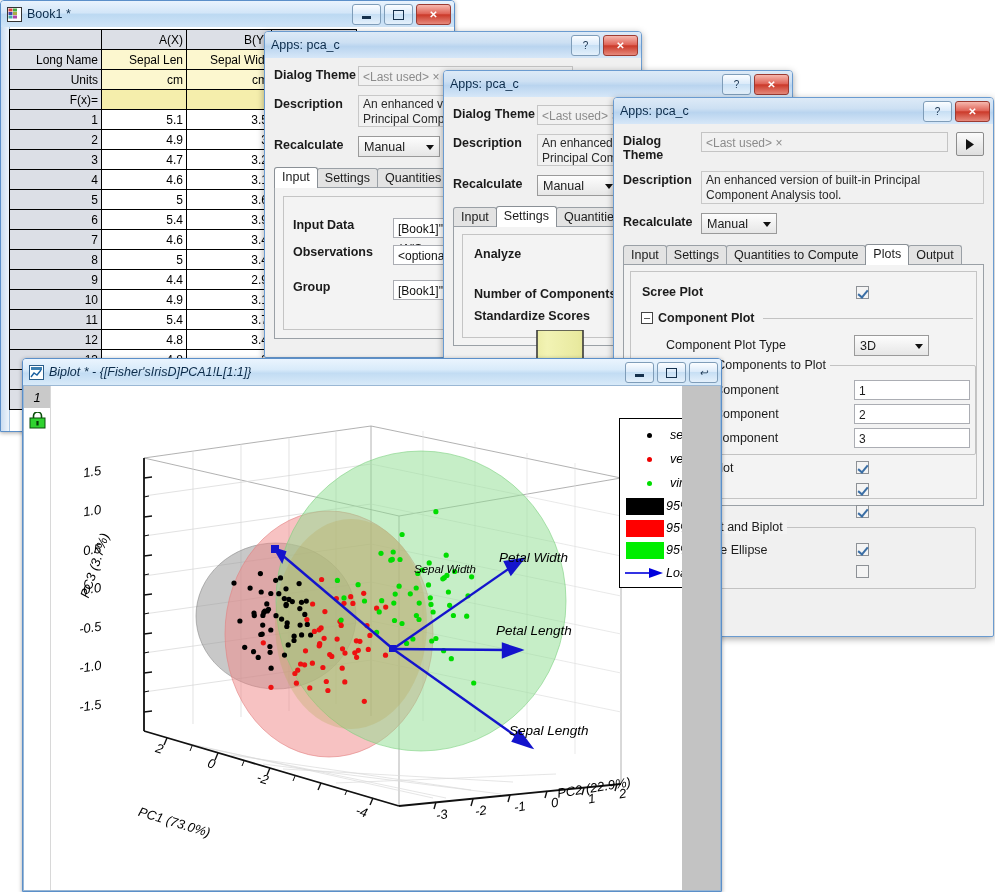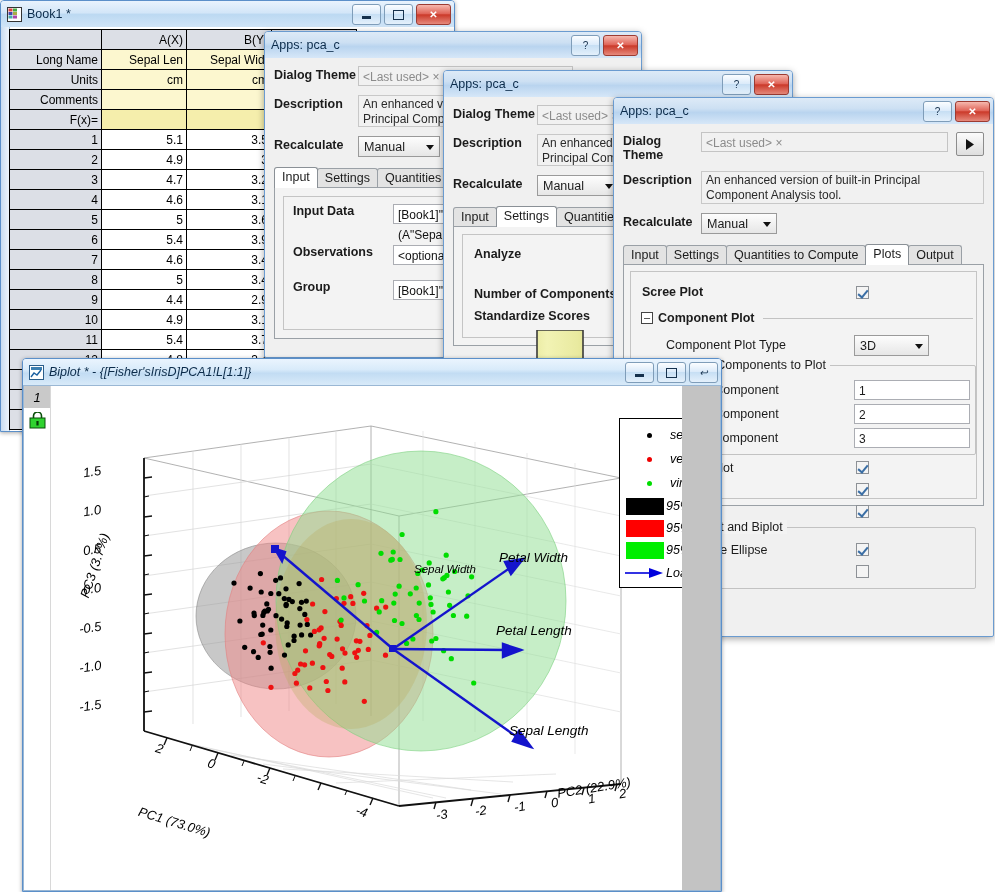--- a/index.html
+++ b/index.html
@@ -187,26 +187,20 @@
           <td class="meta">Sepal Widt</td>
           <td class="meta" style="text-align:left">Petal </td>
         </tr>
         <tr>
           <td class="rowlbl">Units</td>
           <td class="meta">cm</td>
           <td class="meta">cm</td>
           <td class="meta" style="text-align:right">cm</td>
         </tr>
         <tr>
-          <td class="rowlbl">Comments</td>
-          <td class="meta"></td>
-          <td class="meta"></td>
-          <td class="meta"></td>
-        </tr>
-        <tr>
           <td class="rowlbl">F(x)=</td>
           <td class="fx"></td>
           <td class="fx"></td>
           <td class="fx"></td>
         </tr>
         </tbody>
           <tbody id="ws-rows">
             <tr>
               <td class="rowlbl">1</td>
               <td class="val">5.1</td>
@@ -327,21 +321,21 @@
         <i class="arr"></i>
       </span>
     </div>
     <div class="tabstrip">
       <span class="tab sel">Input</span>
       <span class="tab">Settings</span>
       <span class="tab">Quantities to Compute</span>
     </div>
     <div class="tabpanel" style="height:152px;margin-top:-1px;">
       <div style="position:absolute;left:8px;top:8px;right:8px;bottom:8px;border:1px solid #c4c4c4;background:#f3f3f3;"></div>
-      <div class="row" style="position:absolute;left:18px;top:16px;margin:0;">
+      <div class="row" style="position:absolute;left:18px;top:30px;margin:0;">
         <span class="fieldlabel" style="width:100px;display:inline-block">Input Data</span>
         <span class="txtbox" style="width:170px;color:#111">[Book1]"Fisher'sIrisD"!(A"Sepal Length"</span>
       </div>
       <div class="row" style="position:absolute;left:18px;top:57px;margin:0;">
         <span class="fieldlabel" style="width:100px;display:inline-block">Observations</span>
         <span class="txtbox" style="width:170px;color:#111">&lt;optional&gt;</span>
       </div>
       <div class="row" style="position:absolute;left:18px;top:92px;margin:0;">
         <span class="fieldlabel" style="width:100px;display:inline-block">Group</span>
         <span class="txtbox" style="width:170px;color:#111">[Book1]"Fisher'sIrisD"!E"Species"</span>

